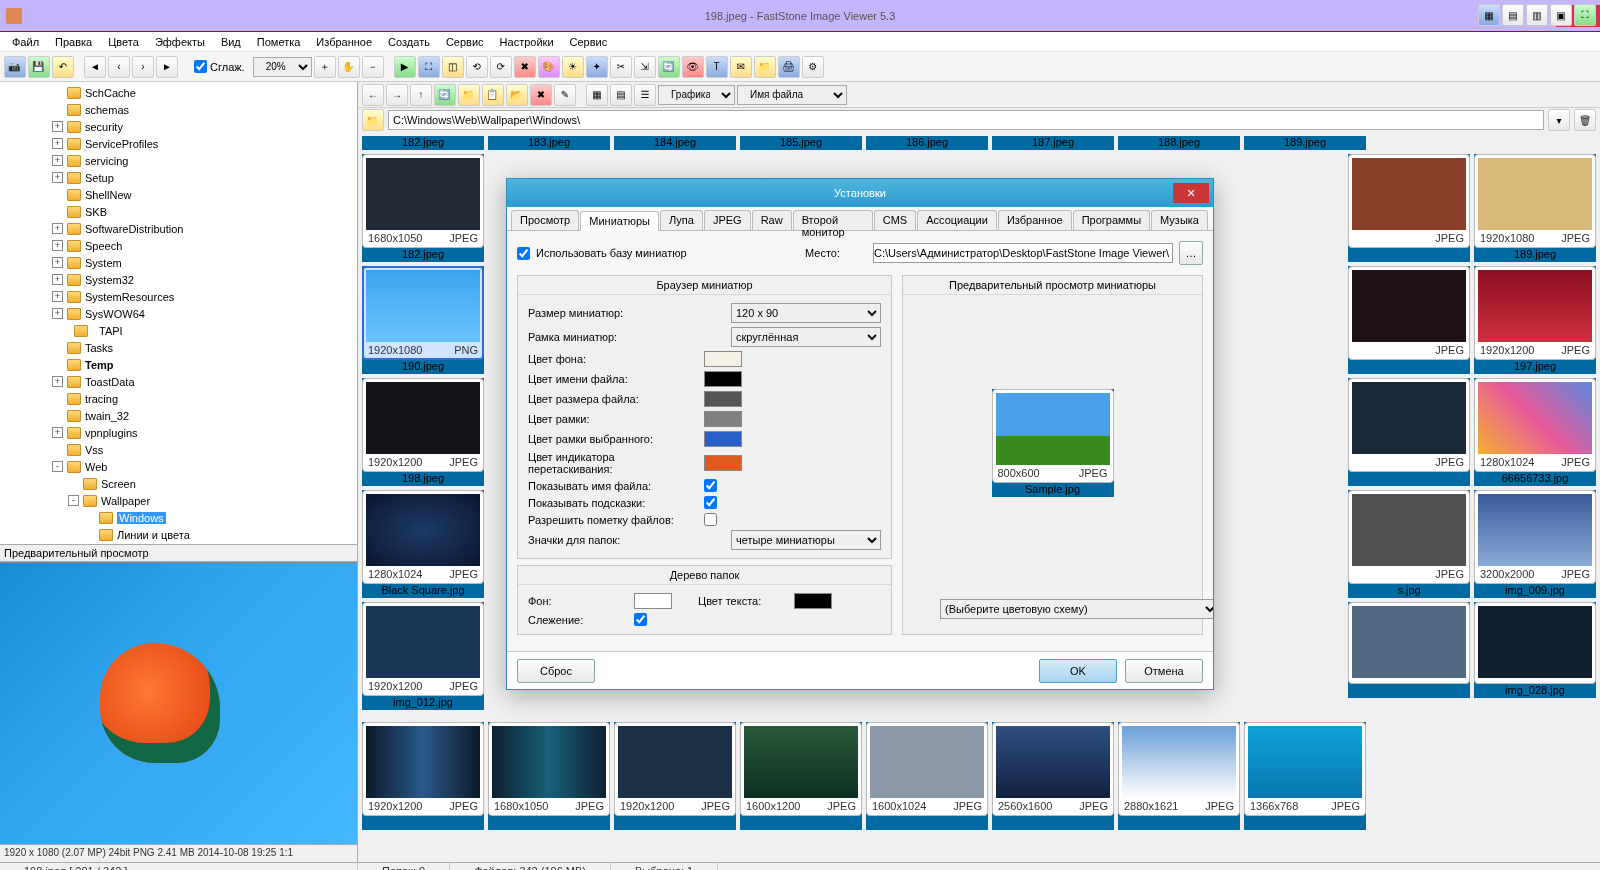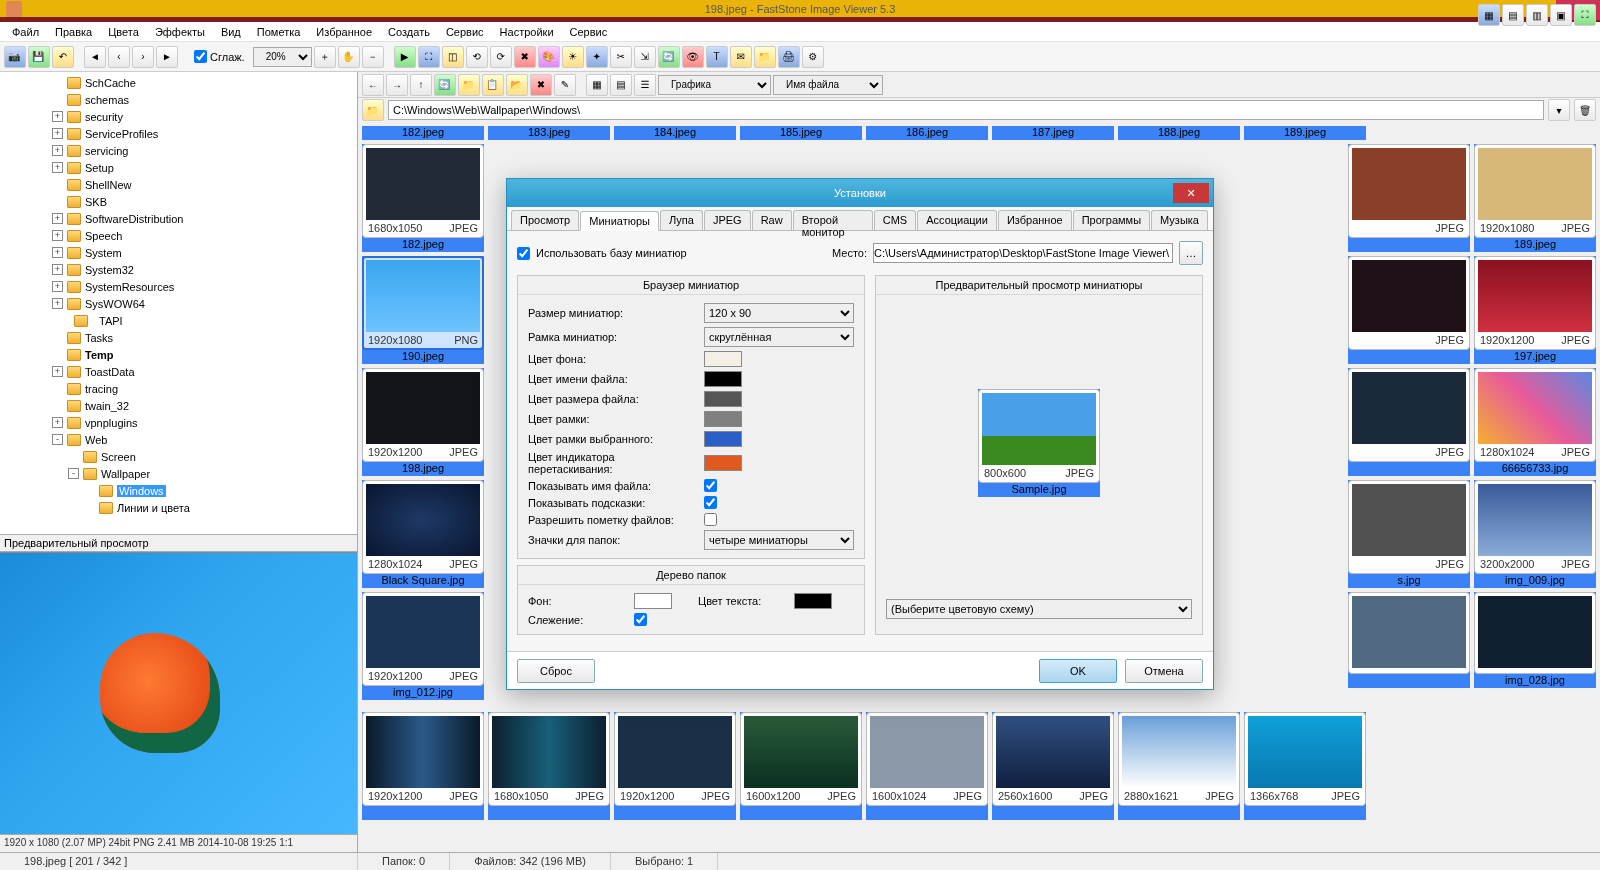--- a/index.html
+++ b/index.html
@@ -1,19 +1,19 @@
 <!DOCTYPE html>
 <html><head>
 <meta charset="utf-8">
 <style>
 * { margin:0; padding:0; box-sizing:border-box; font-family:Tahoma,Segoe UI,Arial,sans-serif; font-size:11px; }
 body { background:#f0f0f0; width:1600px; height:870px; overflow:hidden; position:relative; }
 
 
-.titlebar { height:22px; background:#eab308; display:flex; align-items:center; border-bottom:5px solid #7f1d1d; position:relative;}
+.titlebar { height:32px; background:#c4b5fd; display:flex; align-items:center; border-bottom:1px solid #7f1d1d; position:relative;}
 .titlebar .icon { width:16px; height:16px; margin:0 6px; background:#d85; border-radius:2px;}
 .titlebar .title { position:absolute; left:50%; transform:translateX(-50%); color:#555;}
 .titlebar .ctrl { position:absolute; right:0; display:flex;}
 .titlebar .ctrl span{ width:44px; height:22px; display:flex; align-items:center; justify-content:center; color:#444;}
 .titlebar .ctrl span:last-child{ background:#c35; color:#fff;}
 
 
 .menubar { height:20px; background:#fff; display:flex; gap:4px; padding:0 6px; align-items:center; border-bottom:1px solid #e2e2e2;}
 .menubar span { padding:2px 6px; cursor:pointer; }
 
@@ -38,21 +38,21 @@
 .preview { flex:0 0 282px; background:linear-gradient(135deg,#1a8bd8,#2fa5f0 40%,#44b7ff); position:relative; border-top:1px solid #888;}
 .preview .bird{position:absolute;left:100px;top:80px;width:120px;height:120px;background:radial-gradient(circle at 40% 40%,#ff7a33,#e8501a 60%,#7a2a0a);border-radius:50% 60% 40% 50%;box-shadow:inset -10px -20px 0 #164;}
 .previnfo { height:18px; background:#f0f0f0; border-top:1px solid #aaa; font-size:10px; padding:2px 4px; color:#333;}
 
 .right { flex:1; display:flex; flex-direction:column; background:#f0f0f0;}
 .navbar { height:26px; display:flex; align-items:center; gap:2px; padding:0 4px; border-bottom:1px solid #ccc;}
 .pathbar { height:24px; display:flex; align-items:center; padding:0 4px; gap:4px;}
 .pathbar input { flex:1; height:20px; border:1px solid #aaa; padding:0 4px;}
 .thumbgrid { flex:1; overflow:auto; padding:4px; }
 .trow { display:flex; gap:4px;}
-.thumb { width:122px; background:#3b82f6; margin-bottom:4px;}
+.thumb { width:122px; background:#0369a1; margin-bottom:4px;}
 .thumb .lbl { text-align:center; height:14px; }
 .thumb .frame { border:1px solid #bbb; background:#fff; padding:3px; border-radius:4px;}
 .thumb.sel .frame { border:2px solid #2a6edb; padding:2px; background:#cfe5ff;}
 .thumb .img { width:100%; height:72px; background:#234; }
 .thumb .meta { display:flex; justify-content:space-between; padding:2px 2px 0; font-size:10px; color:#333;}
 
 
 .dialog { position:absolute; left:506px; top:178px; width:708px; height:512px; border:1px solid #2a8fbd; background:#fff; box-shadow:0 6px 24px rgba(0,0,0,0.3);}
 .dialog .dtitle { height:28px; background:linear-gradient(#4fb5de,#2a9ccf); color:#fff; display:flex; align-items:center; justify-content:center; position:relative;}
 .dialog .dclose { position:absolute; right:4px; top:4px; width:36px; height:20px; background:#c83838; color:#fff; text-align:center; line-height:20px;}
@@ -64,21 +64,21 @@
 .dialog .row label{ text-align:left; flex:0 0 auto;}
 .dialog .grp { border:1px solid #c8c8c8; background:#f0f0f0; margin-top:6px;}
 .dialog .grphdr { text-align:center; padding:3px; border-bottom:1px solid #d8d8d8; background:#f0f0f0;}
 .dialog .grpbody { padding:4px 10px;}
 .dialog .sw { width:38px; height:16px; border:1px solid #888; display:inline-block;}
 .dialog .twocol { display:flex; gap:10px;}
 .dialog .col { flex:1;}
 .dialog .footer { height:38px; border-top:1px solid #ccc; display:flex; align-items:center; padding:0 10px; gap:8px;}
 .dialog .btn { min-width:78px; height:24px; border:1px solid #8aa; background:linear-gradient(#fdfdfd,#e8e8e8); border-radius:2px;}
 .dialog .btn.primary{ background:linear-gradient(#d6ecf8,#a9d5f0); border-color:#4a9fd0;}
-.dialog select, .dialog input[type=text]{ height:20px; border:1px solid #999; font-size:11px;}
+.dialog select, .dialog input[type=text]{ height:20px; border:1px solid #999; font-size:11px;margin-left:27px;}
 .dialog .spacer{flex:1;}
 
 
 .statusbar { height:18px; border-top:1px solid #aaa; background:#f0f0f0; display:flex; font-size:10px; color:#333;}
 .statusbar .cell { border-right:1px solid #ccc; padding:2px 24px;}
 .rightgrp{position:absolute;right:4px;top:4px;display:flex;gap:2px;}
 </style>
 </head>
 <body>
 
@@ -255,20 +255,25 @@
           <span class="exp blank"></span>
           <span class="foldericon"></span>
           <span>twain_32</span>
         </div>
         <div class="node" style="padding-left: 48px;">
           <span class="exp">+</span>
           <span class="foldericon"></span>
           <span>vpnplugins</span>
         </div>
         <div class="node" style="padding-left: 48px;">
+          <span class="exp blank"></span>
+          <span class="foldericon"></span>
+          <span>Vss</span>
+        </div>
+        <div class="node" style="padding-left: 48px;">
           <span class="exp">-</span>
           <span class="foldericon"></span>
           <span>Web</span>
         </div>
         <div class="node" style="padding-left: 64px;">
           <span class="exp blank"></span>
           <span class="foldericon"></span>
           <span>Screen</span>
         </div>
         <div class="node" style="padding-left: 64px;">
@@ -303,21 +308,21 @@
       <span class="tbtn g">🔄</span>
       <span class="tbtn y">📁</span>
       <span class="tbtn y">📋</span>
       <span class="tbtn y">📂</span>
       <span class="tbtn r">✖</span>
       <span class="tbtn">✎</span>
       <span class="tsep"></span>
       <span class="tbtn">▦</span>
       <span class="tbtn">▤</span>
       <span class="tbtn">☰</span>
-      <select class="tselect" style="width:113px"><option>Графика</option></select>
+      <select class="tselect" style="width:77px"><option>Графика</option></select>
       <select class="tselect" style="width:110px"><option>Имя файла</option></select>
     </div>
     <div class="pathbar">
       <span class="tbtn y">📁</span>
       <input type="text" value="C:\Windows\Web\Wallpaper\Windows\" style="">
       <span class="tbtn">▾</span>
       <span class="tbtn">🗑</span>
     </div>
     <div class="thumbgrid">
       <div class="trow" id="hdrrow">

